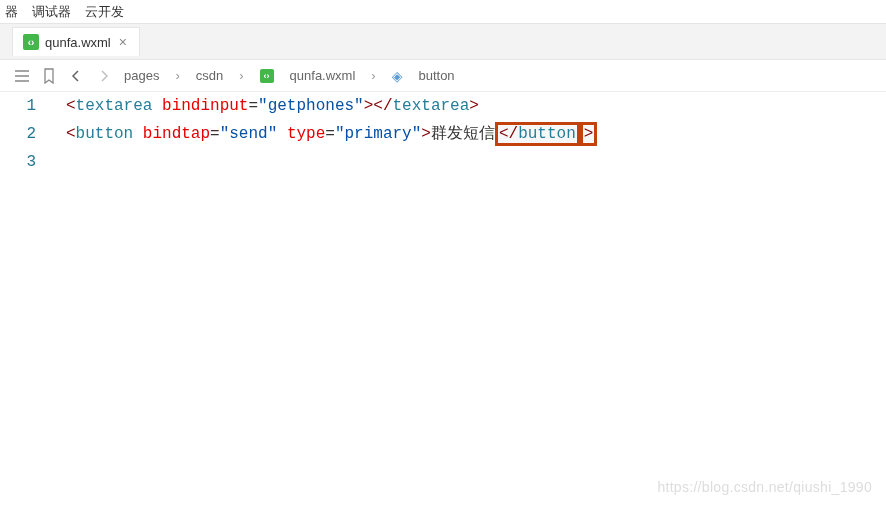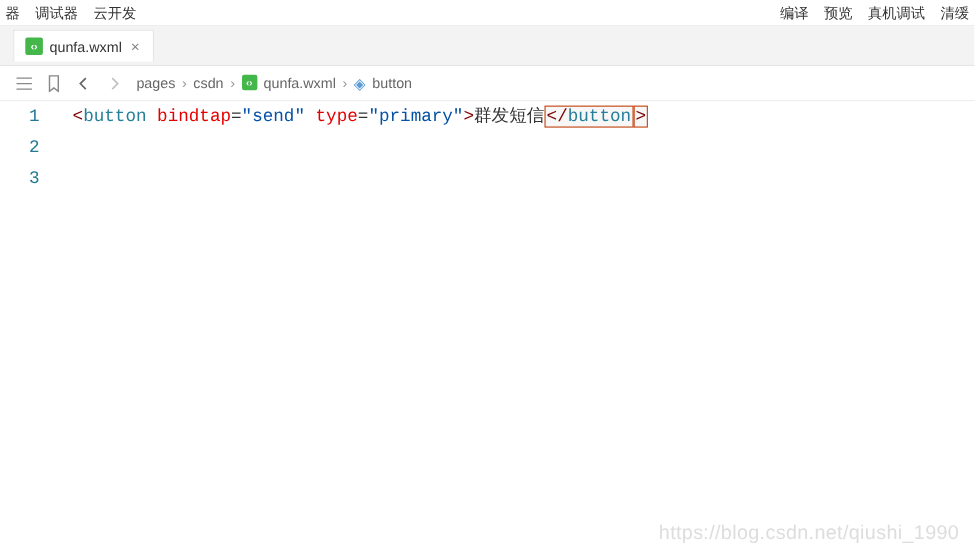--- a/index.html
+++ b/index.html
@@ -55,21 +55,21 @@
     .toolbar {
       display: flex;
       align-items: center;
       gap: 12px;
       height: 32px;
       padding-left: 14px;
       font-size: 13px;
       border-bottom: 1px solid #eee;
     }
     .tb-icon { color: #888; cursor: pointer; display: inline-flex; align-items: center; }
-    .breadcrumb { display: flex; align-items: flex-start; gap: 6px; color: #666; }
+    .breadcrumb { display: flex; align-items: center; gap: 16px; color: #666; }
     .breadcrumb .sep { color: #999; }
     .breadcrumb .fi-sm {
       width: 14px; height: 14px; background: #44b74a; border-radius: 2px;
       display: inline-flex; align-items: center; justify-content: center;
       color: #fff; font-size: 9px; font-weight: bold;
     }
     .cube-icon { color: #5a9bd5; font-size: 14px; }
     .editor {
       display: flex;
       font-family: Consolas, "Courier New", monospace;
@@ -86,47 +86,41 @@
     .gutter .ln { height: 28px; }
     .code { flex: 1; padding-left: 6px; }
     .code .line { height: 28px; white-space: pre; }
     .bracket { color: #800000; }
     .tagname { color: #267f99; }
     .attrname { color: #e50000; }
     .eq { color: #333; }
     .str { color: #0451a5; }
     .txt { color: #333; }
     .cursor-box {
-      border: 1px solid #c2410c;
+      border: 3px solid #c2410c;
       padding: 0 1px;
       background: rgba(200,200,200,0.15);
     }
     .watermark {
       position: absolute;
       bottom: 10px;
       right: 14px;
       color: #ddd;
-      font-size: 18px;
+      font-size: 14px;
       letter-spacing: 0.3px;
     }
   </style>
 </head>
 <body>
 
 <div class="top-menu">
   <div class="top-menu-left">
     <span class="top-menu-item">器</span>
     <span class="top-menu-item">调试器</span>
     <span class="top-menu-item">云开发</span>
-  </div>
-  <div class="top-menu-right">
-    <span class="top-menu-item">编译</span>
-    <span class="top-menu-item">预览</span>
-    <span class="top-menu-item">真机调试</span>
-    <span class="top-menu-item">清缓</span>
   </div>
 </div>
 
 <div class="tab-bar">
   <div class="tab">
     <span class="file-icon">‹›</span>
     <span>qunfa.wxml</span>
     <span class="close">×</span>
   </div>
 </div>
@@ -165,17 +159,18 @@
   </div>
 </div>
 
 <div class="editor">
   <div class="gutter">
     <div class="ln">1</div>
     <div class="ln">2</div>
     <div class="ln">3</div>
   </div>
   <div class="code">
+    <div class="line"><span class="bracket">&lt;</span><span class="tagname">textarea</span> <span class="attrname">bindinput</span><span class="eq">=</span><span class="str">"getphones"</span><span class="bracket">&gt;&lt;/</span><span class="tagname">textarea</span><span class="bracket">&gt;</span></div>
     <div class="line"><span class="bracket">&lt;</span><span class="tagname">button</span> <span class="attrname">bindtap</span><span class="eq">=</span><span class="str">"send"</span> <span class="attrname">type</span><span class="eq">=</span><span class="str">"primary"</span><span class="bracket">&gt;</span><span class="txt">群发短信</span><span class="cursor-box"><span class="bracket">&lt;/</span><span class="tagname">button</span></span><span class="cursor-box"><span class="bracket">&gt;</span></span></div>
   </div>
 </div>
 
 <div class="watermark">https://blog.csdn.net/qiushi_1990</div>
 
 </body></html>

